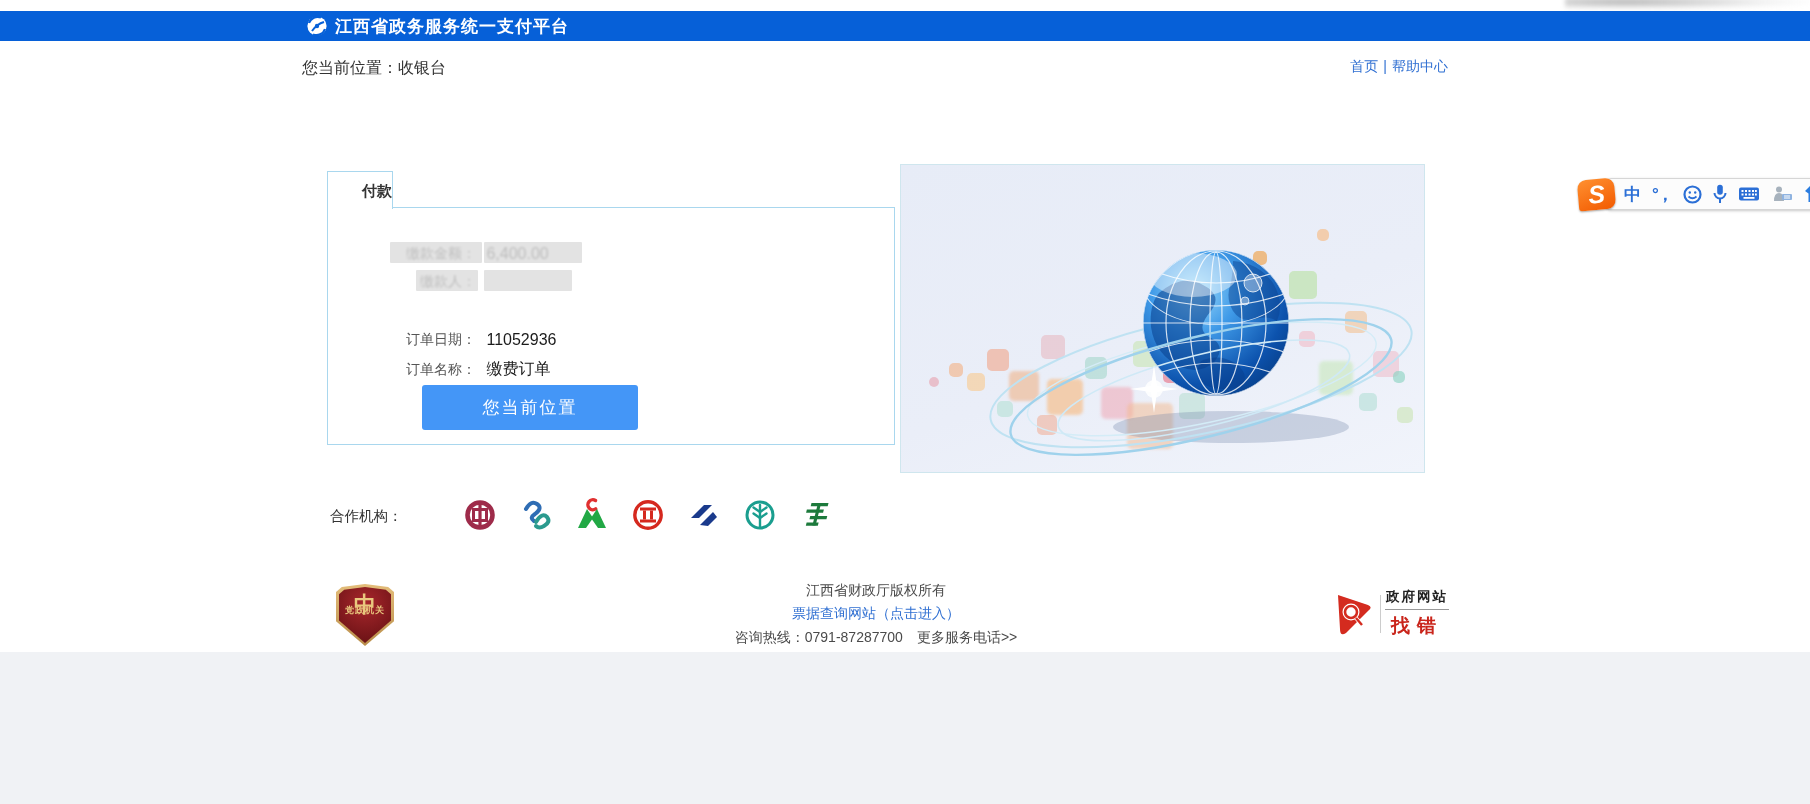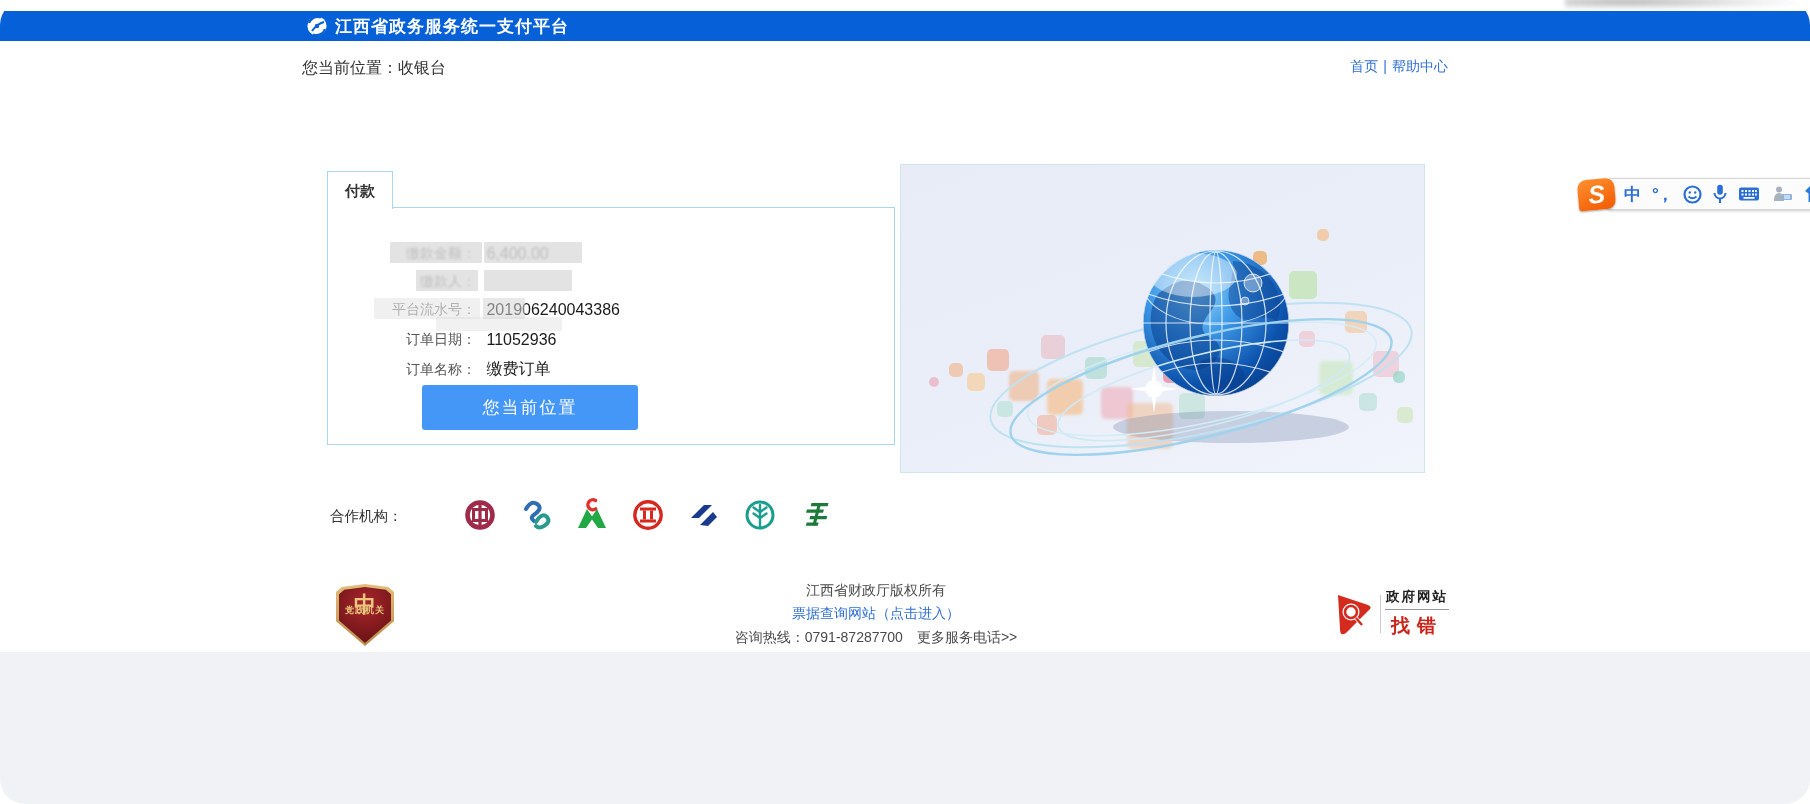--- a/index.html
+++ b/index.html
@@ -1,17 +1,17 @@
 <!DOCTYPE html>
 <html><head>
 <meta charset="utf-8">
 <style>
   html,body{margin:0;padding:0;background:#fff;}
   body{font-family:"Liberation Sans","DejaVu Sans",sans-serif;}
-  #page{position:relative;width:1810px;height:804px;background:#fff;overflow:hidden;border-radius:25px;}
+  #page{position:relative;width:1810px;height:804px;background:#fff;overflow:hidden;}
 
   
   .smudge{position:absolute;left:1565px;top:-6px;width:245px;height:16px;
     background:radial-gradient(ellipse at 25% 50%, rgba(110,110,110,.5), rgba(190,190,190,.18) 55%, transparent 75%);
     filter:blur(2px);}
 
   
   .header-bar{position:absolute;left:0;top:11px;width:1810px;height:30px;background:#0660d8;}
   .header-inner{position:absolute;left:306px;top:0;height:30px;display:flex;align-items:center;gap:7px;}
   .header-title{color:#fff;font-size:17px;font-weight:bold;letter-spacing:1px;}
@@ -25,21 +25,21 @@
   
   .notice{position:absolute;left:327px;top:100px;width:1082px;height:26px;
     background:#fffdea;border:1px solid #ece0a9;color:#ff0000;font-size:13px;
     line-height:26px;padding-left:14px;}
 
   
   .pay-panel{position:absolute;left:327px;top:207px;width:566px;height:236px;
     border:1px solid #a9d7ee;background:#fff;}
   .pay-tab{position:absolute;left:-1px;top:-37px;width:64px;height:37px;background:#fff;
     border:1px solid #a9d7ee;border-bottom:none;z-index:2;
-    text-align:center;line-height:38px;font-size:15px;font-weight:600;color:#333;cursor:pointer;}
+    text-align:right;line-height:38px;font-size:15px;font-weight:600;color:#333;cursor:pointer;}
   .field-row{position:absolute;left:0;right:0;height:22px;white-space:nowrap;}
   .field-label{display:inline-block;width:148px;text-align:right;font-size:14px;color:#555;vertical-align:middle;}
   .field-value{margin-left:6px;font-size:16px;color:#1b1b1b;vertical-align:middle;}
   .r1{top:36px}.r2{top:64px}.r3{top:92px}.r4{top:122px}.r5{top:151px}
   .redact-text{color:#8a8a8a;filter:blur(1.2px);}
   .chip{position:absolute;background:rgba(213,213,213,.68);border-radius:1px;filter:blur(.5px);}
   .pay-btn{position:absolute;left:94px;top:177px;width:216px;height:45px;background:#4496f7;
     border:none;border-radius:3px;color:#fff;font-size:17px;letter-spacing:2px;cursor:pointer;
     font-family:inherit;}
 
@@ -127,27 +127,20 @@
       <span class="field-label redact-text">缴款金额：</span>
       <span class="field-value redact-text">6,400.00</span>
       <span class="chip" style="left:62px;top:-2px;width:92px;height:21px;"></span>
       <span class="chip" style="left:156px;top:-2px;width:98px;height:21px;"></span>
     </div>
     <div class="field-row r2">
       <span class="field-label redact-text">缴款人：</span>
       <span class="field-value redact-text"></span>
       <span class="chip" style="left:88px;top:-2px;width:62px;height:21px;"></span>
       <span class="chip" style="left:156px;top:-2px;width:88px;height:21px;"></span>
-    </div>
-    <div class="field-row r3">
-      <span class="field-label" style="color:#9a9a9a;">平台流水号：</span>
-      <span class="field-value">201906240043386</span>
-      <span class="chip" style="left:46px;top:-2px;width:106px;height:21px;opacity:.55;"></span>
-      <span class="chip" style="left:155px;top:-2px;width:42px;height:21px;opacity:.8;"></span>
-      <span class="chip" style="left:108px;top:17px;width:126px;height:14px;opacity:.5;"></span>
     </div>
     <div class="field-row r4">
       <span class="field-label">订单日期：</span>
       <span class="field-value">11052936</span>
     </div>
     <div class="field-row r5">
       <span class="field-label">订单名称：</span>
       <span class="field-value">缴费订单</span>
     </div>
 

